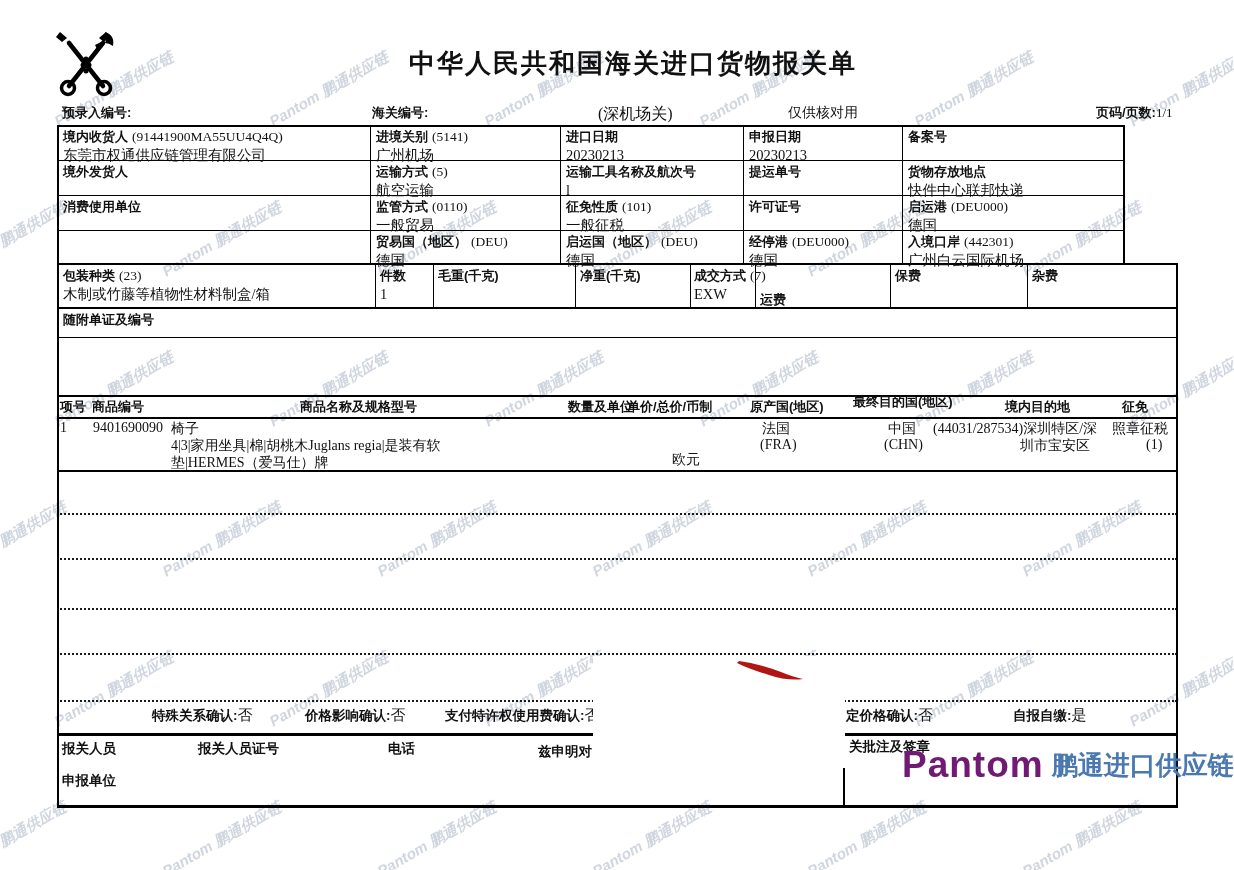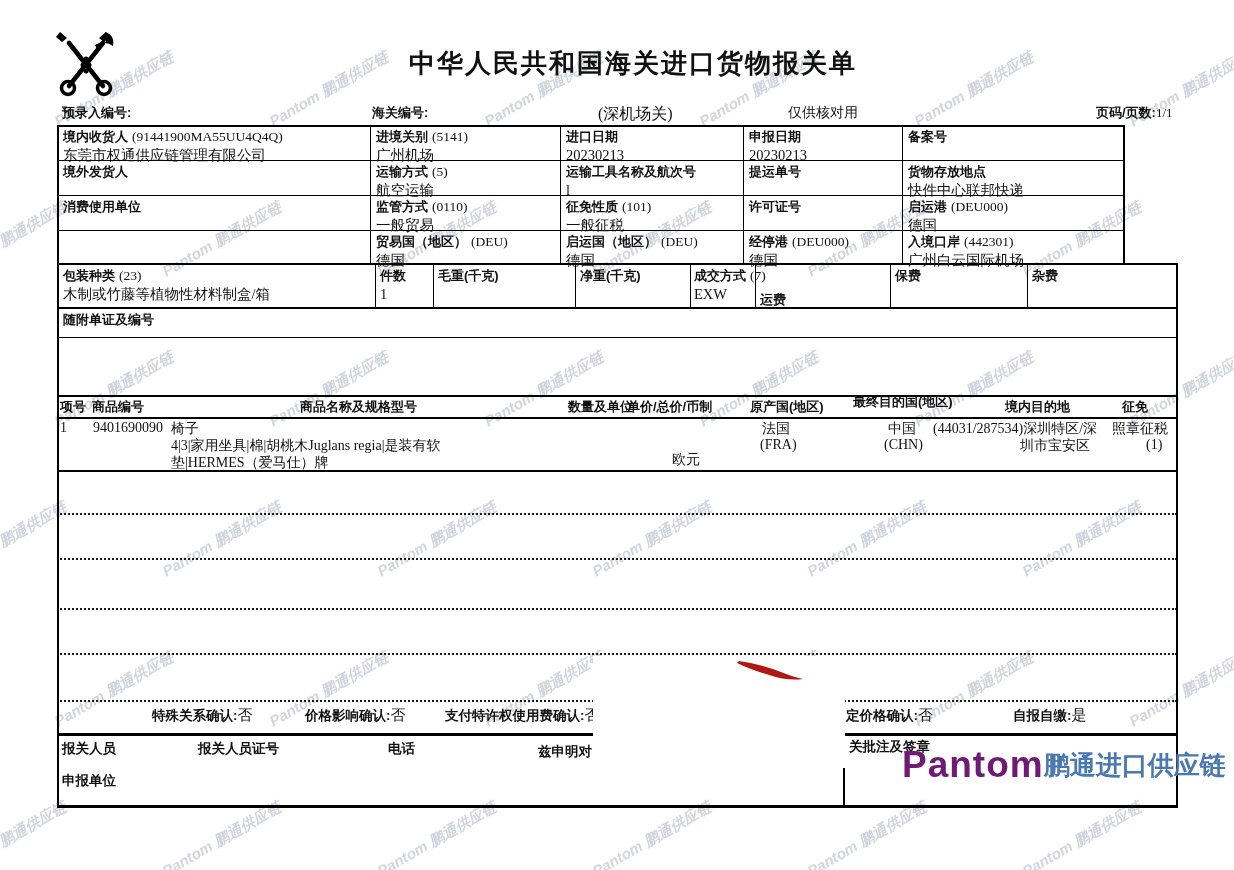--- a/index.html
+++ b/index.html
@@ -24,21 +24,21 @@
   .gt{position:absolute;font-family:"Liberation Serif",serif;font-size:14px;z-index:2;white-space:nowrap;}
   .conf{position:absolute;z-index:2;white-space:nowrap;font-size:13.5px;}
   .conf .lbl{font-weight:bold;}
   .conf .val{font-family:"Liberation Serif",serif;font-size:15px;}
   .ft{position:absolute;font-size:13.5px;font-weight:bold;z-index:2;white-space:nowrap;}
   .whitebox{position:absolute;left:593px;top:656px;width:252px;height:112px;background:#fff;z-index:5;}
   .redmark{position:absolute;left:735px;top:653px;z-index:6;}
   .pantom{position:absolute;left:902px;top:744px;z-index:2;white-space:nowrap;}
   .logo-en{font-weight:800;font-size:37px;color:#701a75;letter-spacing:1px;
            font-family:"Liberation Sans",sans-serif;}
-  .logo-cn{font-weight:bold;font-size:26px;color:#4a78b0;position:relative;top:-3px;}
+  .logo-cn{font-weight:bold;font-size:26px;color:#4a78b0;margin-left:8px;position:relative;top:-3px;}
   .emblem{position:absolute;left:56px;top:30px;z-index:2;}
 </style>
 </head>
 <body>
 
 <div class="page">
 
   <div id="wm-layer">
       <div class="wm" style="left: 47px; top: 80px;">Pantom 鹏通供应链</div>
       <div class="wm" style="left: 262px; top: 80px;">Pantom 鹏通供应链</div>

